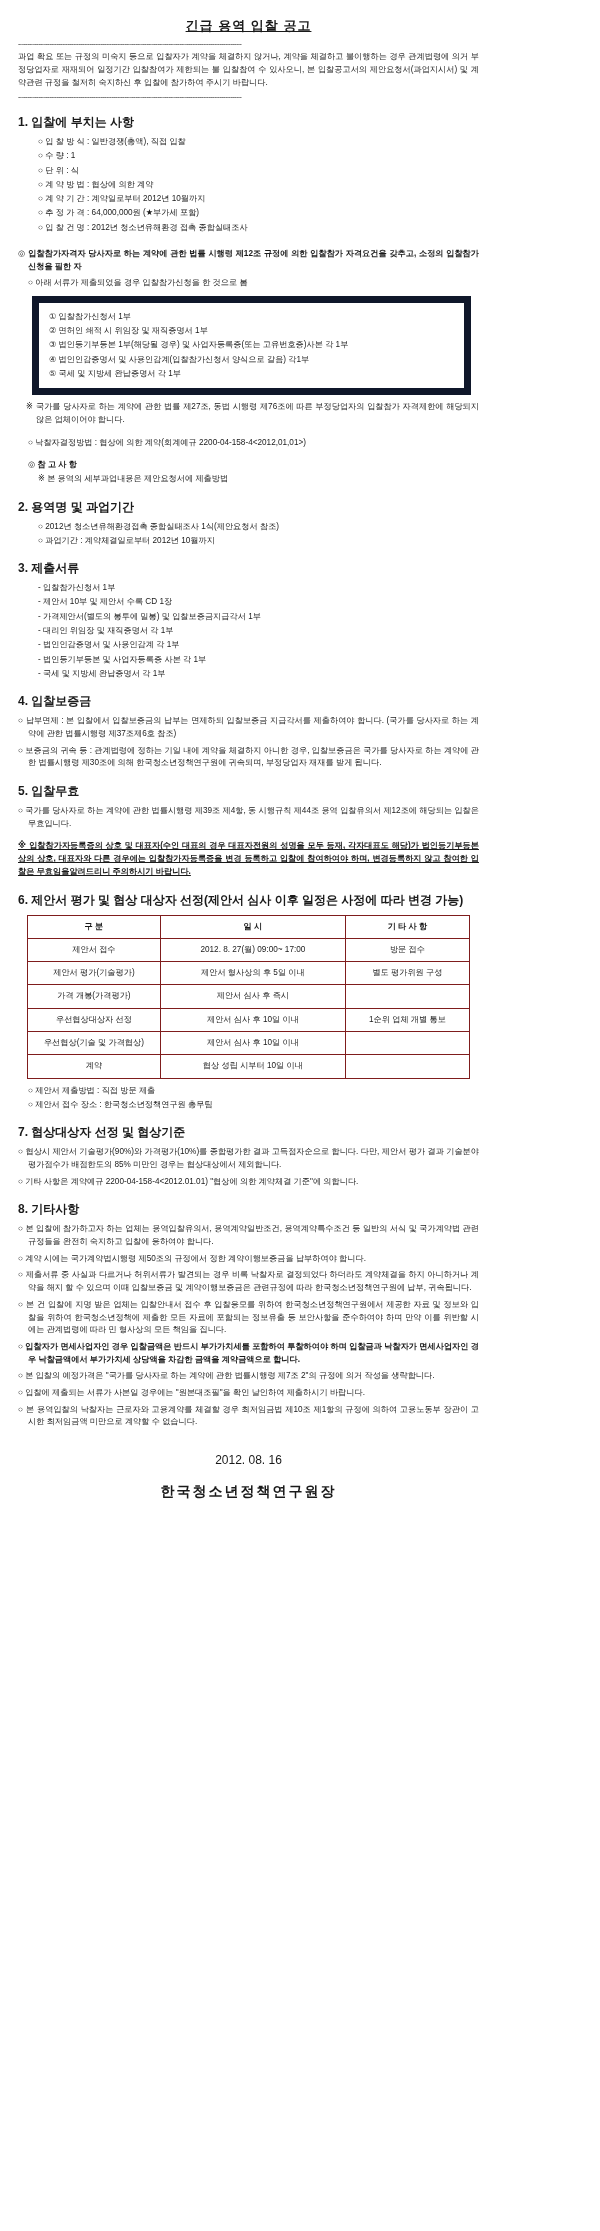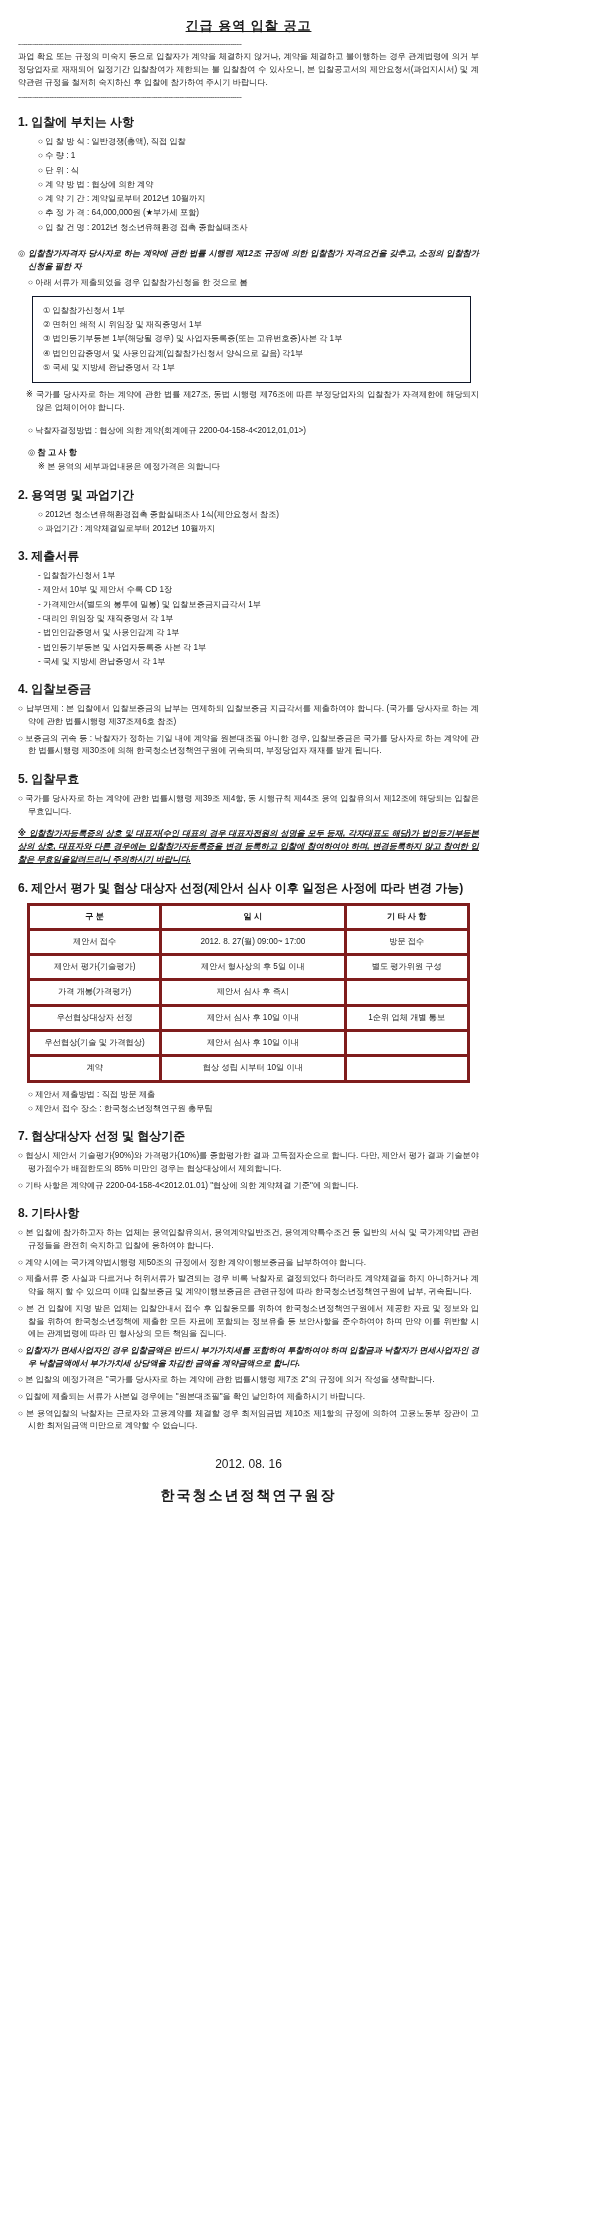--- a/index.html
+++ b/index.html
@@ -45,37 +45,37 @@
     font-weight: bold;
     margin: 12px 0 5px 0;
     font-size: 12px;
   }
   .lvl1 {
     margin: 2px 0 2px 10px;
   }
   .lvl2 {
     margin: 2px 0 2px 20px;
   }
-  .bold { font-weight: bold; font-style: italic; }
+  .bold { font-weight: bold; }
   .box {
-    border: 1px solid #0f172a;
+    border: 7px solid #0f172a;
     margin: 6px 8px 6px 14px;
     padding: 6px 10px;
   }
   .box div {
     margin: 2px 0;
   }
   table.schedule {
     border-collapse: collapse;
     width: 96%;
     margin: 6px auto 6px auto;
     font-size: 8.2px;
   }
   table.schedule th, table.schedule td {
-    border: 3px solid #7f1d1d;
+    border: 1px solid #7f1d1d;
     text-align: center;
     padding: 5px 2px;
   }
   table.schedule th {
     font-weight: bold;
   }
   .sign-date {
     text-align: center;
     margin-top: 22px;
     font-size: 12px;
@@ -122,38 +122,38 @@
     <div>② 면허인 쇄적 시 위임장 및 재직증명서 1부</div>
     <div>③ 법인등기부등본 1부(해당될 경우) 및 사업자등록증(또는 고유번호증)사본 각 1부</div>
     <div>④ 법인인감증명서 및 사용인감계(입찰참가신청서 양식으로 갈음) 각1부</div>
     <div>⑤ 국세 및 지방세 완납증명서 각 1부</div>
   </div>
 
   <p class="para hang" style="margin-left:8px;">※ 국가를 당사자로 하는 계약에 관한 법률 제27조, 동법 시행령 제76조에 따른 부정당업자의 입찰참가 자격제한에 해당되지 않은 업체이어야 합니다.</p>
 
   <div class="lvl1" style="margin-top:10px;">○ 낙찰자결정방법 : 협상에 의한 계약(회계예규 2200-04-158-4&lt;2012,01,01&gt;)</div>
   <div class="lvl1" style="margin-top:10px;font-weight:bold;">◎ 참 고 사 항</div>
-  <div class="lvl2">※ 본 용역의 세부과업내용은 예정가격은 의합니다</div>
+  <div class="lvl2">※ 본 용역의 세부과업내용은 제안요청서에 제출방법</div>
 
   <div class="sec-head">2. 용역명 및 과업기간</div>
   <div class="lvl2">○ 2012년 청소년유해환경접촉 종합실태조사 1식(제안요청서 참조)</div>
   <div class="lvl2">○ 과업기간 : 계약체결일로부터 2012년 10월까지</div>
 
   <div class="sec-head">3. 제출서류</div>
   <div class="lvl2">- 입찰참가신청서 1부</div>
   <div class="lvl2">- 제안서 10부 및 제안서 수록 CD 1장</div>
   <div class="lvl2">- 가격제안서(별도의 봉투에 밀봉) 및 입찰보증금지급각서 1부</div>
   <div class="lvl2">- 대리인 위임장 및 재직증명서 각 1부</div>
   <div class="lvl2">- 법인인감증명서 및 사용인감계 각 1부</div>
   <div class="lvl2">- 법인등기부등본 및 사업자등록증 사본 각 1부</div>
   <div class="lvl2">- 국세 및 지방세 완납증명서 각 1부</div>
 
   <div class="sec-head">4. 입찰보증금</div>
   <p class="para lvl1 hang">○ 납부면제 : 본 입찰에서 입찰보증금의 납부는 면제하되 입찰보증금 지급각서를 제출하여야 합니다. (국가를 당사자로 하는 계약에 관한 법률시행령 제37조제6호 참조)</p>
-  <p class="para lvl1 hang">○ 보증금의 귀속 등 : 낙찰자가 정하는 기일 내에 계약을 원본대조필 아니한 경우, 입찰보증금은 국가를 당사자로 하는 계약에 관한 법률시행령 제30조에 의해 한국청소년정책연구원에 귀속되며, 부정당업자 재재를 받게 됩니다.</p>
+  <p class="para lvl1 hang">○ 보증금의 귀속 등 : 관계법령에 정하는 기일 내에 계약을 체결하지 아니한 경우, 입찰보증금은 국가를 당사자로 하는 계약에 관한 법률시행령 제30조에 의해 한국청소년정책연구원에 귀속되며, 부정당업자 재재를 받게 됩니다.</p>
 
   <div class="sec-head">5. 입찰무효</div>
   <p class="para lvl1 hang">○ 국가를 당사자로 하는 계약에 관한 법률시행령 제39조 제4항, 동 시행규칙 제44조 용역 입찰유의서 제12조에 해당되는 입찰은 무효입니다.</p>
   <p class="para bold u" style="margin-top:10px;">※ 입찰참가자등록증의 상호 및 대표자(수인 대표의 경우 대표자전원의 성명을 모두 등재, 각자대표도 해당)가 법인등기부등본상의 상호, 대표자와 다른 경우에는 입찰참가자등록증을 변경 등록하고 입찰에 참여하여야 하며, 변경등록하지 않고 참여한 입찰은 무효임을알려드리니 주의하시기 바랍니다.</p>
 
   <div class="sec-head">6. 제안서 평가 및 협상 대상자 선정(제안서 심사 이후 일정은 사정에 따라 변경 가능)</div>
 
   <table class="schedule">
     <thead>
       <tr>

